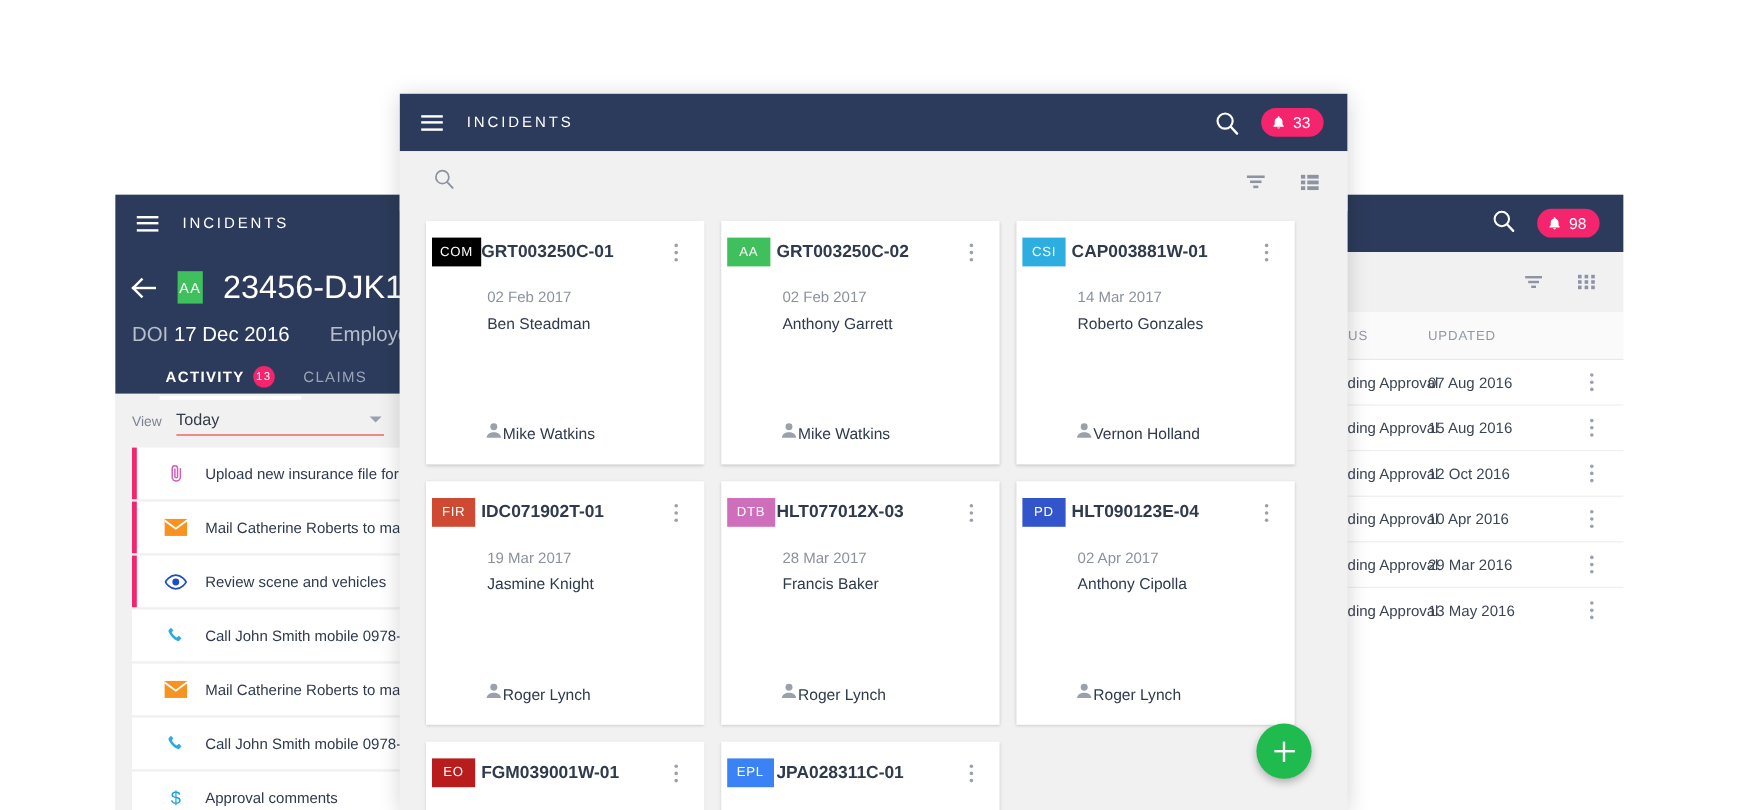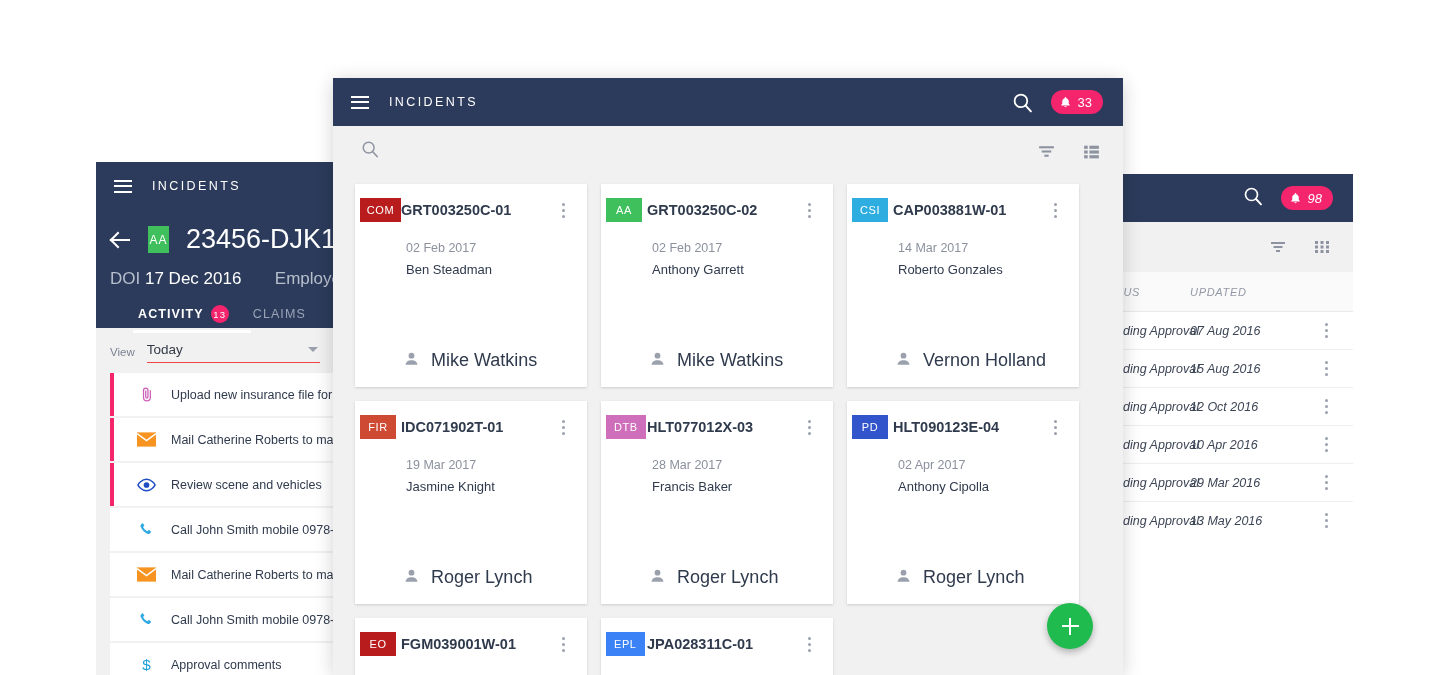--- a/index.html
+++ b/index.html
@@ -79,22 +79,22 @@
     position:relative; margin-left: 14px;
   }
   .act-item.flag:before{
     content:""; position:absolute; left:0; top:0; bottom:0; width:4px; background:#f4246d;
   }
   .act-ic { width: 26px; margin-left: 23px; display:flex; align-items:center; justify-content:center; flex:0 0 auto;}
   .act-txt { font-size: 12.5px; color:#2f3a4d; margin-left: 12px; white-space: nowrap; }
 
   
   #right-panel {
-    position:absolute; left: 1110px; top: 174px; width: 243px; height: 364px;
-    background:#fff; overflow:hidden;font-style:italic;
+    position:absolute; left: 1110px; top: 162px; width: 243px; height: 364px;
+    background:#fff; overflow:hidden;
   }
   .rp-appbar { height: 48px; background:#2c3b5b; display:flex; align-items:center; justify-content:flex-end; padding-right: 20px; }
   .rp-badge {
     background:#f4246d; color:#fff; border-radius: 13px; height: 24px; padding: 0 11px 0 8px;
     display:flex; align-items:center; font-size: 13px; margin-left: 18px;
   }
   .bell { margin-right: 6px; display:flex; }
   .rp-toolbar { height: 50px; background:#f1f1f1; display:flex; align-items:center; justify-content:flex-end; padding-right: 22px; }
   .rp-toolbar .tb-ic { margin-left: 26px; display:flex; }
   .rp-thead {
@@ -154,21 +154,21 @@
   .chip-wrap{ width: 46px; display:flex; justify-content:flex-start; padding-left: 5px; }
   .card-ref { font-size: 14.5px; font-weight:bold; color:#2f3a4d; flex:1; }
   .card-kebab { width: 3px; margin-right: 22px; }
   .card-kebab i { display:block; width:3px; height:3px; border-radius:50%; background:#9aa0ac; margin-bottom:3px; }
   .card-kebab i:last-child{margin-bottom:0;}
   .card-date { font-size: 12.5px; color:#8b919d; margin: 19px 0 0 51px; }
   .card-person { font-size: 13px; color:#2f3a4d; margin: 7px 0 0 51px; }
   .card-foot {
     position:absolute; left: 0; bottom: 16px; display:flex; align-items:center; padding-left: 49px;
   }
-  .card-foot .nm { font-size: 18px; color:#2f3a4d; margin-left: 12px; }
+  .card-foot .nm { font-size: 13px; color:#2f3a4d; }
 
   .fab {
     position:absolute; right: 30px; bottom: 26px; width: 46px; height: 46px; border-radius:50%;
     background:#1fbb4f; display:flex; align-items:center; justify-content:center;
     box-shadow: 0 3px 7px rgba(0,0,0,0.28); cursor:pointer;
   }
   .fab:before, .fab:after { content:""; position:absolute; background:#fff; }
   .fab:before { width: 17px; height: 2px; }
   .fab:after { width: 2px; height: 17px; }
 </style>
@@ -497,21 +497,21 @@
               <rect x="7" y="12.5" width="9" height="3"></rect>
           </g>
         </svg>
       </div>
     </div>
 
     <div class="card-grid" id="card-grid">
         <div class="card">
           <div class="card-head">
             <div class="chip-wrap">
-              <span class="type-chip" style="background:#b91c1c">COM</span>
+              <span class="type-chip" style="background:#000000">COM</span>
             </div>
             <span class="card-ref">GRT003250C-01</span>
             <span class="card-kebab">
               <i></i>
               <i></i>
               <i></i>
             </span>
           </div>
           <div class="card-date">02 Feb 2017</div>
           <div class="card-person">Ben Steadman</div>

